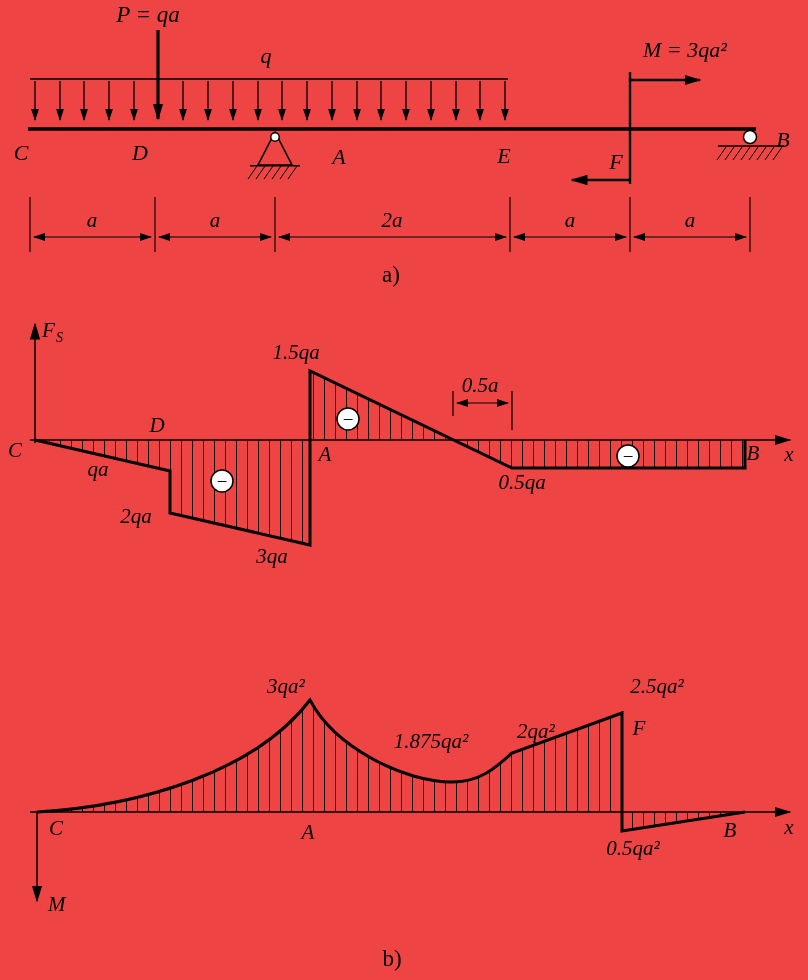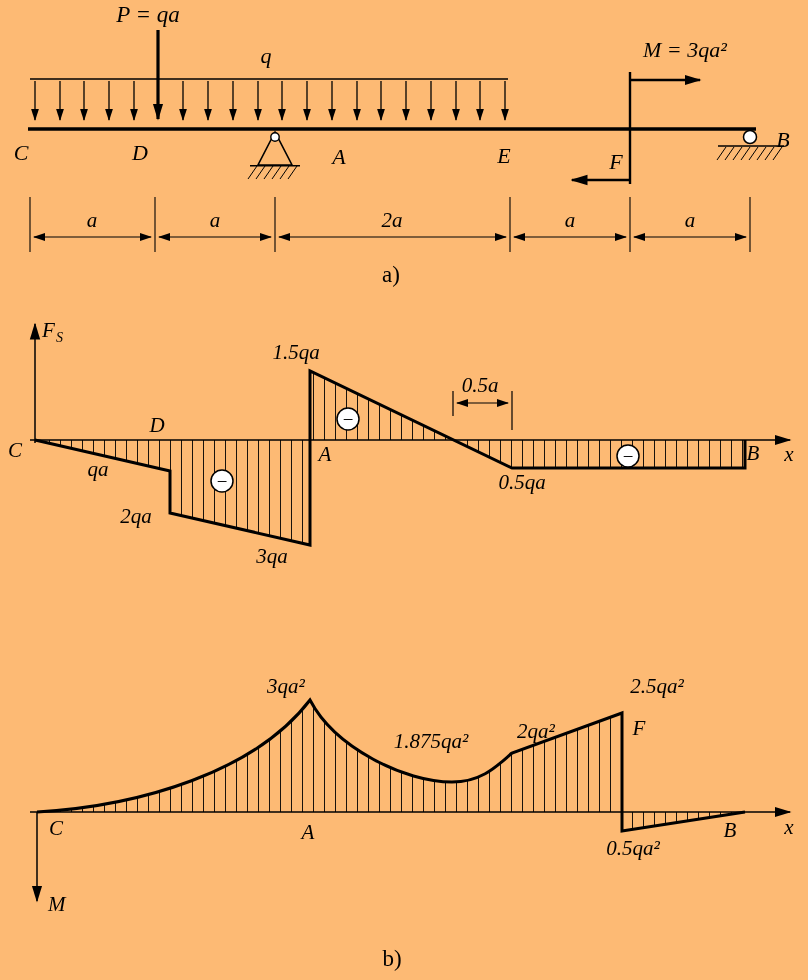--- a/index.html
+++ b/index.html
@@ -1,16 +1,16 @@
 <!DOCTYPE html>
 <html><head>
 <meta charset="utf-8">
 <style>
   html,body{margin:0;padding:0;background:#fff;}
-  .canvas{position:relative;width:808px;height:980px;background:#fdba74;overflow:hidden;}
+  .canvas{position:relative;width:808px;height:980px;background:#ef4444;overflow:hidden;}
   svg{display:block;}
   text{fill:#000;}
   .math{font-family:"Liberation Serif","DejaVu Serif",serif;font-style:italic;}
   .upright{font-family:"Liberation Serif","DejaVu Serif",serif;font-style:normal;}
 </style>
 </head>
 <body>
 
 <div class="canvas">
 <svg width="808" height="980" viewBox="0 0 808 980" xmlns="http://www.w3.org/2000/svg">

